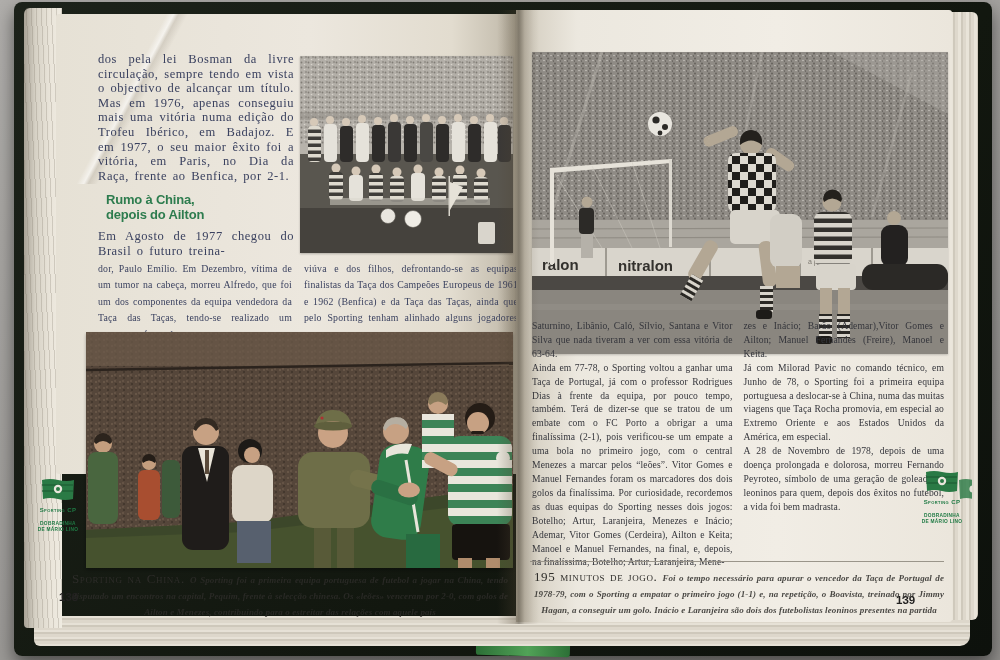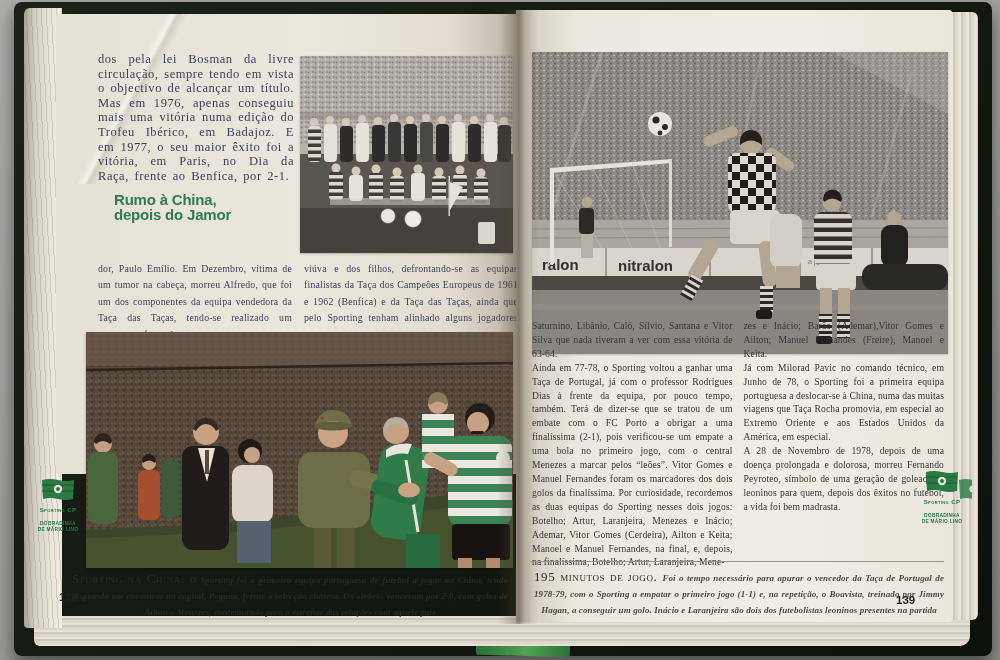--- a/index.html
+++ b/index.html
@@ -32,22 +32,22 @@
     background:linear-gradient(118deg,transparent 46%,rgba(255,255,255,.55) 49%,rgba(120,110,95,.18) 51%,transparent 55%);}
   .page-right{left:516px;top:10px;width:436px;height:612px;border-radius:0 3px 3px 0;
     background:linear-gradient(90deg,#b9b2a2 0%,#d8d2c5 4%,#ece8df 14%,#f1ede5 60%,#ebe6dc 100%);}
   .gutter{position:absolute;left:497px;top:10px;width:42px;height:614px;z-index:6;pointer-events:none;
     background:linear-gradient(90deg,rgba(60,50,35,0) 0%,rgba(80,68,50,.30) 42%,rgba(45,38,26,.42) 52%,rgba(80,68,50,.18) 66%,transparent 100%);}
 
   
   .lp-col1{position:absolute;left:42px;top:38px;width:196px;}
   .lp-col1 p{margin:0;font-size:12.5px;line-height:14.6px;letter-spacing:.55px;word-spacing:2px;
     text-align:justify;color:#3a415f;}
-  .lp-heading{margin:9px 16px 7px;font-family:"Liberation Sans",sans-serif;font-weight:bold;
-    font-size:15px;line-height:15px;color:#2d7c4e;letter-spacing:-.2px;}
+  .lp-heading{margin:9px 8px 7px;font-family:"Liberation Sans",sans-serif;font-weight:bold;
+    font-size:13px;line-height:15px;color:#2d7c4e;letter-spacing:-.2px;}
   .lp-two-col{position:absolute;left:42px;top:247px;width:420px;display:flex;gap:12px;}
   .lp-two-col p{margin:0;font-size:9.8px;line-height:16.4px;letter-spacing:.2px;
     text-align:justify;color:#3a415f;}
   .lp-two-col .colA{width:194px;}
   .lp-two-col .colB{width:214px;}
 
   
   .rp-cols{position:absolute;left:16px;top:309px;width:412px;display:flex;gap:11px;}
   .rp-cols .col{width:201px;}
   .rp-cols p{margin:0;font-size:9.6px;line-height:13.9px;letter-spacing:.1px;
@@ -91,22 +91,23 @@
   <div class="edge-left"></div>
   <div class="edge-right"></div>
 
   <div class="page page-left">
 
     <div class="lp-col1">
       <p>dos pela lei Bosman da livre circulação, sempre tendo em vista o objectivo de alcançar um título.</p>
       <p>Mas em 1976, apenas conseguiu mais uma vitória numa edição do Trofeu Ibérico, em Badajoz. E em 1977, o seu maior êxito foi a vitória, em Paris, no Dia da Raça, frente ao Benfica, por 2-1.</p>
       <div class="lp-heading">
         <span>Rumo à China,</span><br>
-        <span>depois do Jamor</span>
+        <span>depois do Ailton</span>
       </div>
+      <p>Em Agosto de 1977 chegou do Brasil o futuro treina-</p>
     </div>
 
     <figure class="photo1">
       <svg viewBox="0 0 213 197" preserveAspectRatio="none">
         <defs>
           <pattern id="cr1" width="7" height="5" patternUnits="userSpaceOnUse">
             <rect width="7" height="5" fill="#b3afa8"></rect>
             <circle cx="1.5" cy="1.5" r="0.9" fill="#817d76"></circle>
             <circle cx="4.5" cy="3.5" r="0.8" fill="#d8d4cc"></circle>
             <circle cx="6" cy="1" r="0.7" fill="#6e6a64"></circle>

